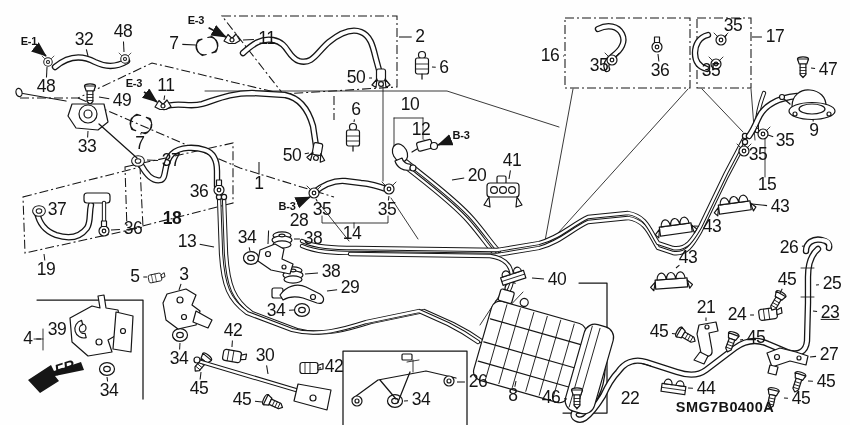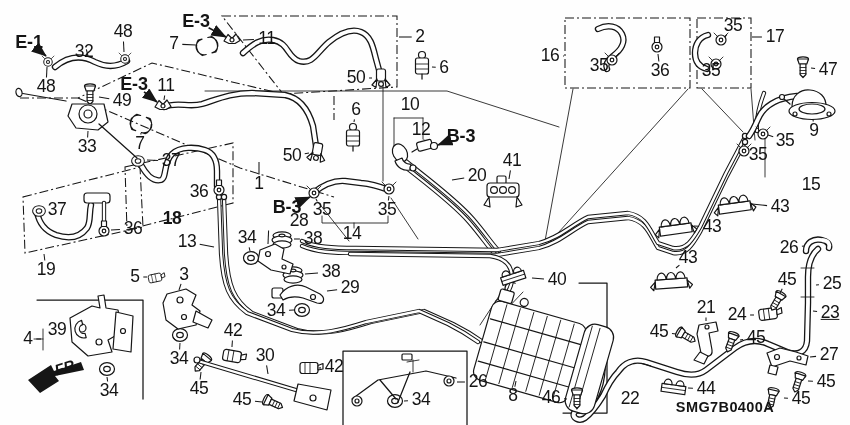--- a/index.html
+++ b/index.html
@@ -2,21 +2,21 @@
 <html><head>
 <meta charset="utf-8">
 <style>
   html,body{margin:0;padding:0;background:#ffffff;}
   #stage{position:relative;width:850px;height:425px;background:#fefefe;overflow:hidden;
          font-family:"Liberation Sans",sans-serif;}
   #art{position:absolute;left:0;top:0;}
   #callout-layer{position:absolute;left:0;top:0;width:850px;height:425px;pointer-events:none;}
   .callout{position:absolute;transform:translate(-50%,-52%);font-size:17.5px;color:#141414;
            white-space:nowrap;letter-spacing:-0.4px;line-height:1;}
-  .callout.ref{font-weight:bold;font-size:18px;letter-spacing:-0.2px;}
+  .callout.ref{font-weight:bold;font-size:11px;letter-spacing:-0.2px;}
   
   .ln{fill:none;stroke:#161616;stroke-width:1.25;stroke-linecap:round;stroke-linejoin:round;}
   .th{stroke-width:0.85;}
   .dd{fill:none;stroke:#161616;stroke-width:1.05;stroke-dasharray:9 3 2 3;}
   .to{fill:none;stroke:#161616;stroke-width:4.3;stroke-linecap:round;stroke-linejoin:round;}
   .ti{fill:none;stroke:#ffffff;stroke-width:2.3;stroke-linecap:round;stroke-linejoin:round;}
   .ho{fill:none;stroke:#161616;stroke-width:6.4;stroke-linecap:round;stroke-linejoin:round;}
   .hi{fill:none;stroke:#ffffff;stroke-width:3.8;stroke-linecap:round;stroke-linejoin:round;}
   .fw{fill:#ffffff;stroke:#161616;stroke-width:1.2;stroke-linejoin:round;}
   .fb{fill:#161616;stroke:none;}
@@ -420,21 +420,21 @@
         <line x1="816.035860180124" y1="356.36464629682905" x2="810" y2="357" class="leader"></line>
         <line x1="692.9382723560348" y1="388.27434846422415" x2="688" y2="388" class="leader"></line>
         <line x1="812.9382723560348" y1="381.27434846422415" x2="808" y2="381" class="leader"></line>
         <line x1="787.9428846796786" y1="398.23193439292226" x2="784" y2="398" class="leader"></line>
       </g>
 </svg>
 
 <div id="callout-layer">
       <span class="callout ref" style="left: 29px; top: 42px;">E-1</span>
       <span class="callout" style="left: 46px; top: 87px;">48</span>
-      <span class="callout" style="left: 84px; top: 52px;">32</span>
+      <span class="callout" style="left: 84px; top: 40px;">32</span>
       <span class="callout" style="left: 123px; top: 32px;">48</span>
       <span class="callout ref" style="left: 196px; top: 21px;">E-3</span>
       <span class="callout" style="left: 174px; top: 44px;">7</span>
       <span class="callout" style="left: 267px; top: 39px;">11</span>
       <span class="callout" style="left: 420px; top: 37px;">2</span>
       <span class="callout" style="left: 356px; top: 78px;">50</span>
       <span class="callout" style="left: 444px; top: 68px;">6</span>
       <span class="callout" style="left: 550px; top: 56px; text-align: center;">16</span>
       <span class="callout" style="left: 599px; top: 66px;">35</span>
       <span class="callout" style="left: 660px; top: 71px;">36</span>
@@ -464,21 +464,21 @@
       <span class="callout" style="left: 269px; top: 221px; margin-left: 30px;">28</span>
       <span class="callout" style="left: 247px; top: 238px;">34</span>
       <span class="callout ref" style="left: 287px; top: 207px;">B-3</span>
       <span class="callout" style="left: 322px; top: 210px;">35</span>
       <span class="callout" style="left: 387px; top: 210px;">35</span>
       <span class="callout" style="left: 352px; top: 234px;">14</span>
       <span class="callout" style="left: 477px; top: 176px;">20</span>
       <span class="callout" style="left: 512px; top: 161px;">41</span>
       <span class="callout" style="left: 785px; top: 141px;">35</span>
       <span class="callout" style="left: 758px; top: 155px;">35</span>
-      <span class="callout" style="left: 767px; top: 185px; margin-left: 44px;">15</span>
+      <span class="callout" style="left: 767px; top: 185px;">15</span>
       <span class="callout" style="left: 780px; top: 207px;">43</span>
       <span class="callout" style="left: 712px; top: 227px;">43</span>
       <span class="callout" style="left: 688px; top: 258px;">43</span>
       <span class="callout" style="left: 789px; top: 248px;">26</span>
       <span class="callout" style="left: 787px; top: 280px;">45</span>
       <span class="callout" style="left: 832px; top: 284px;">25</span>
       <span class="callout" style="left: 557px; top: 280px;">40</span>
       <span class="callout" style="left: 135px; top: 277px;">5</span>
       <span class="callout" style="left: 184px; top: 275px;">3</span>
       <span class="callout" style="left: 313px; top: 239px;">38</span>

